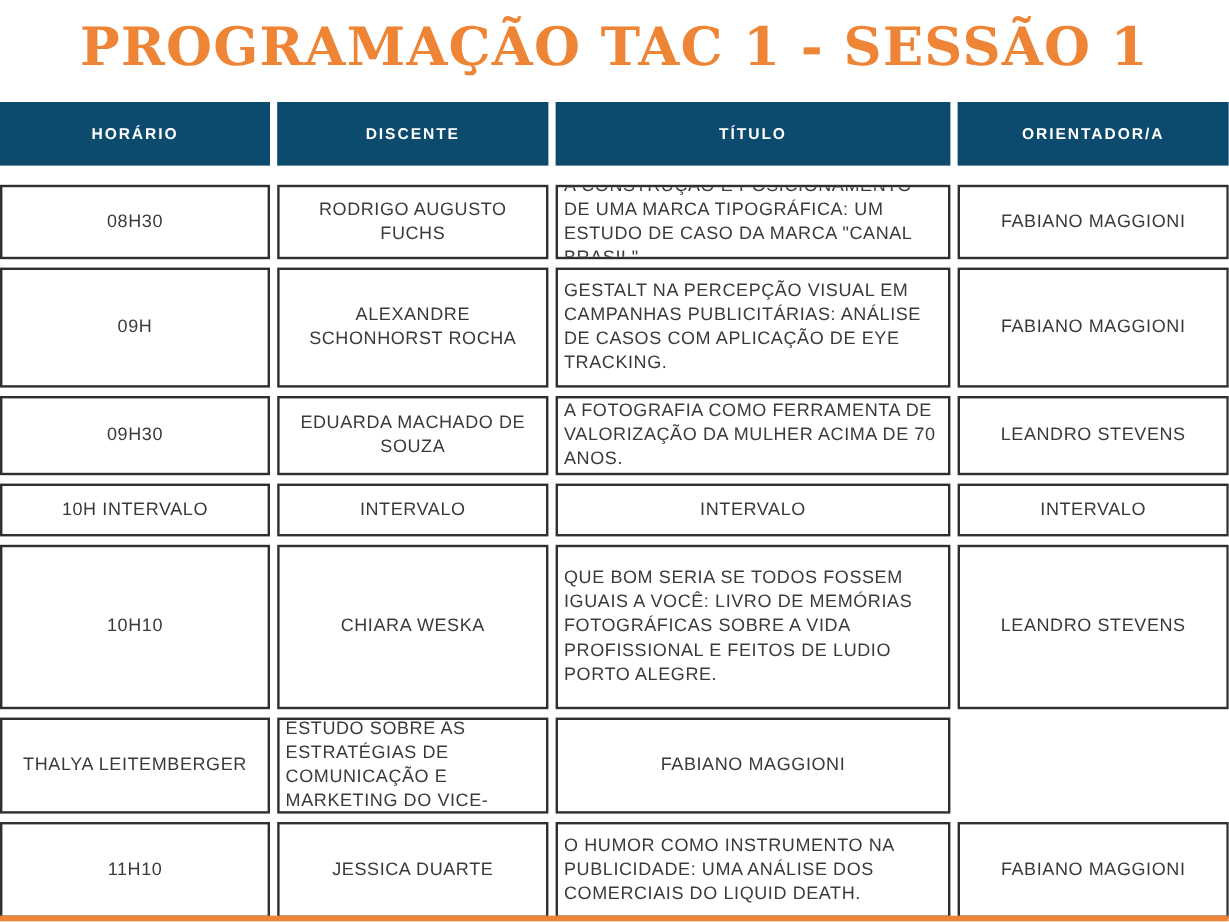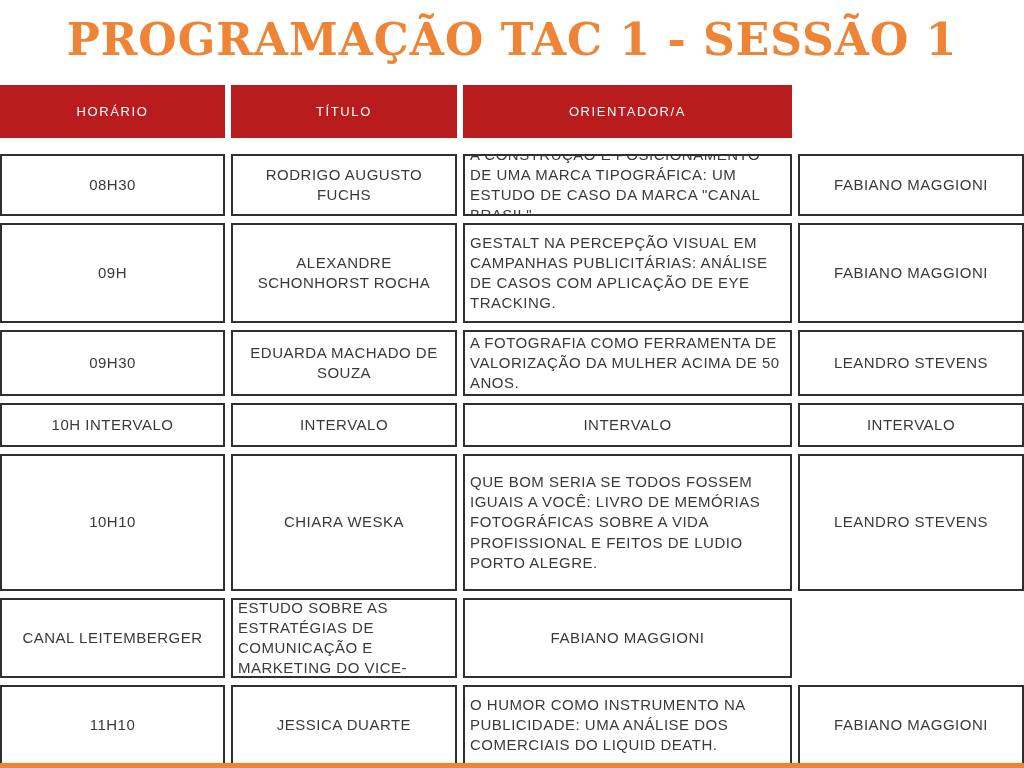--- a/index.html
+++ b/index.html
@@ -29,27 +29,27 @@
   .grid-row {
     display: grid;
     grid-template-columns: 225px 226px 329px 1fr;
     column-gap: 6px;
     width: 1024px;
   }
 
   .header-row { height: 53px; }
 
   .header-cell {
-    background: #b91c1c;
+    background: #0c4a6e;
     color: #ffffff;
     display: flex;
     align-items: center;
     justify-content: center;
     font-size: 13px;
-    font-weight: 400;
+    font-weight: 700;
     letter-spacing: 1.6px;
     text-transform: uppercase;
   }
 
   .table-body {
     margin-top: 16px;
     display: flex;
     flex-direction: column;
     row-gap: 7px;
   }
@@ -103,20 +103,21 @@
 </style>
 </head>
 <body>
 
 <div class="page">
 
   <h1 class="title">PROGRAMAÇÃO TAC 1 - SESSÃO 1</h1>
 
   <div class="grid-row header-row">
     <div class="header-cell">HORÁRIO</div>
+    <div class="header-cell">DISCENTE</div>
     <div class="header-cell">TÍTULO</div>
     <div class="header-cell">ORIENTADOR/A</div>
   </div>
 
   <div class="table-body" id="table-body">
   <div class="grid-row body-row">
     <div class="cell cell-horario">08H30</div>
     <div class="cell cell-discente">RODRIGO AUGUSTO FUCHS</div>
     <div class="cell cell-titulo">A CONSTRUÇÃO E POSICIONAMENTO DE UMA MARCA TIPOGRÁFICA: UM ESTUDO DE CASO DA MARCA "CANAL BRASIL".</div>
     <div class="cell cell-orientador">FABIANO MAGGIONI</div>
@@ -125,40 +126,40 @@
   <div class="grid-row body-row">
     <div class="cell cell-horario">09H</div>
     <div class="cell cell-discente">ALEXANDRE SCHONHORST ROCHA</div>
     <div class="cell cell-titulo">GESTALT NA PERCEPÇÃO VISUAL EM CAMPANHAS PUBLICITÁRIAS: ANÁLISE DE CASOS COM APLICAÇÃO DE EYE TRACKING.</div>
     <div class="cell cell-orientador">FABIANO MAGGIONI</div>
   </div>
 
   <div class="grid-row body-row">
     <div class="cell cell-horario">09H30</div>
     <div class="cell cell-discente">EDUARDA MACHADO DE SOUZA</div>
-    <div class="cell cell-titulo">A FOTOGRAFIA COMO FERRAMENTA DE VALORIZAÇÃO DA MULHER ACIMA DE 50 ANOS.</div>
+    <div class="cell cell-titulo">A FOTOGRAFIA COMO FERRAMENTA DE VALORIZAÇÃO DA MULHER ACIMA DE 70 ANOS.</div>
     <div class="cell cell-orientador">LEANDRO STEVENS</div>
   </div>
 
   <div class="grid-row body-row break-row">
     <div class="cell cell-horario">10H INTERVALO</div>
     <div class="cell cell-discente">INTERVALO</div>
     <div class="cell cell-titulo">INTERVALO</div>
     <div class="cell cell-orientador">INTERVALO</div>
   </div>
 
   <div class="grid-row body-row">
     <div class="cell cell-horario">10H10</div>
     <div class="cell cell-discente">CHIARA WESKA</div>
     <div class="cell cell-titulo">QUE BOM SERIA SE TODOS FOSSEM IGUAIS A VOCÊ: LIVRO DE MEMÓRIAS FOTOGRÁFICAS SOBRE A VIDA PROFISSIONAL E FEITOS DE LUDIO PORTO ALEGRE.</div>
     <div class="cell cell-orientador">LEANDRO STEVENS</div>
   </div>
 
   <div class="grid-row body-row">
-    <div class="cell cell-discente">CANAL LEITEMBERGER</div>
+    <div class="cell cell-discente">THALYA LEITEMBERGER</div>
     <div class="cell cell-titulo">ME BRANDING DE RODRIGO DECIMO: UM ESTUDO SOBRE AS ESTRATÉGIAS DE COMUNICAÇÃO E MARKETING DO VICE-PREFEITO DE SANTA MARIA.</div>
     <div class="cell cell-orientador">FABIANO MAGGIONI</div>
   </div>
 
   <div class="grid-row body-row">
     <div class="cell cell-horario">11H10</div>
     <div class="cell cell-discente">JESSICA DUARTE</div>
     <div class="cell cell-titulo">O HUMOR COMO INSTRUMENTO NA PUBLICIDADE: UMA ANÁLISE DOS COMERCIAIS DO LIQUID DEATH.</div>
     <div class="cell cell-orientador">FABIANO MAGGIONI</div>
   </div>

